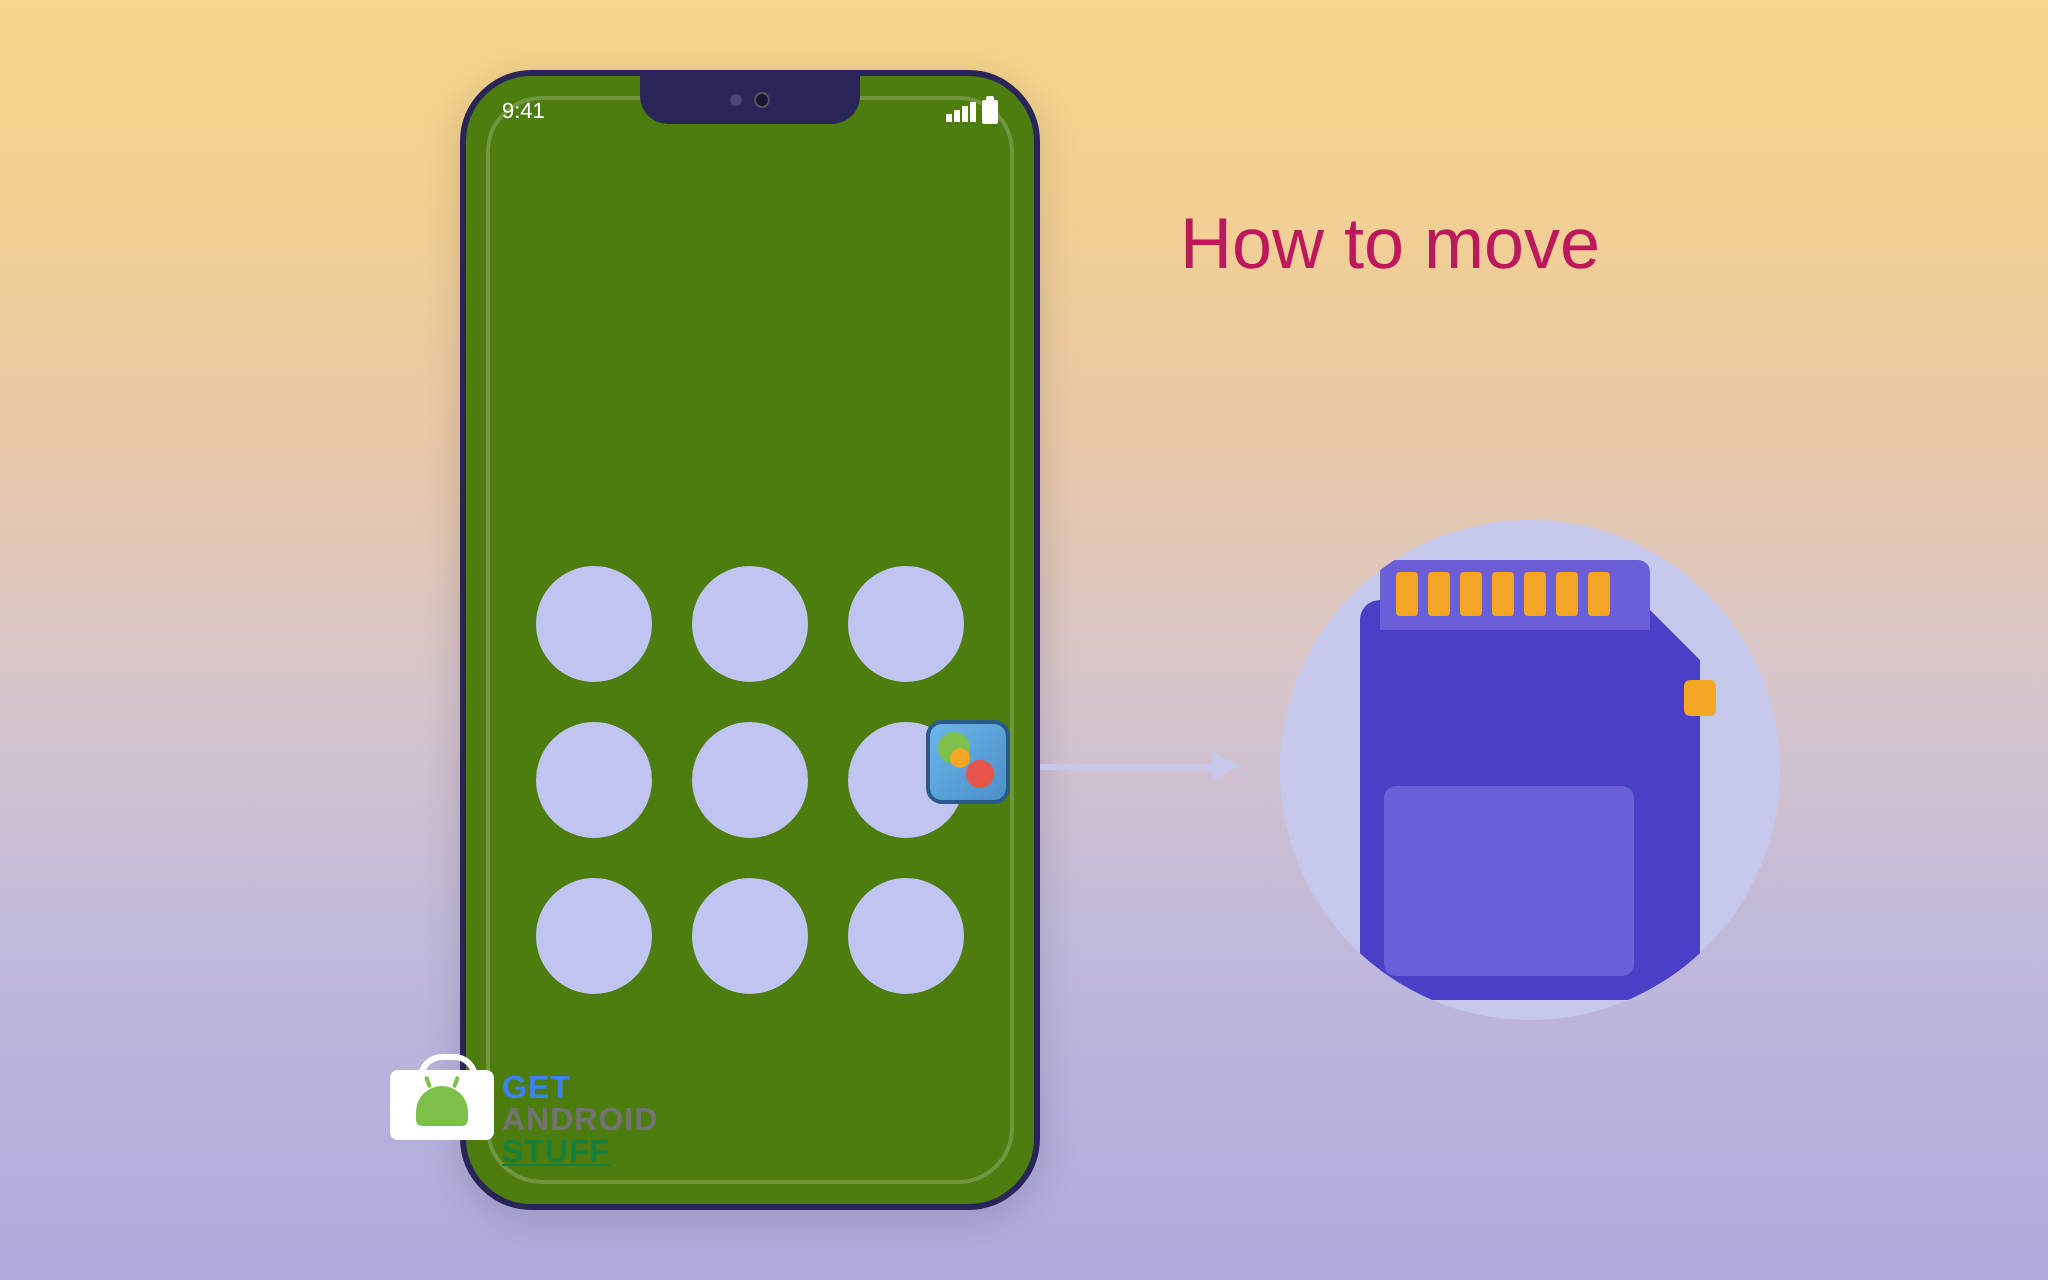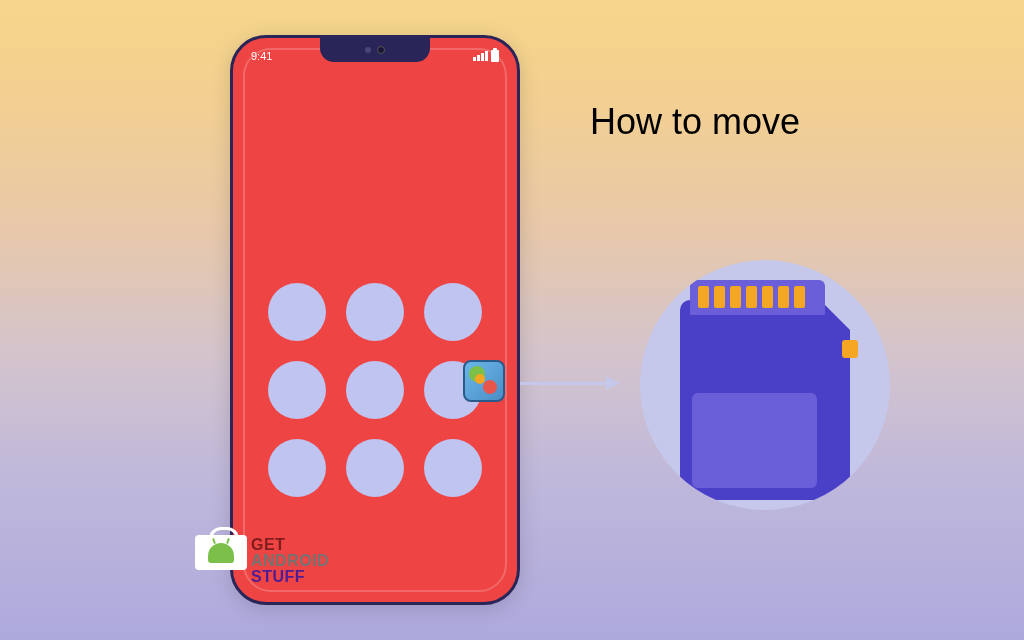--- a/index.html
+++ b/index.html
@@ -10,21 +10,21 @@
       position: relative;
       overflow: hidden;
       border-radius: 12px;
     }
     .phone {
       position: absolute;
       left: 230px;
       top: 35px;
       width: 290px;
       height: 570px;
-      background: #ef4444;
+      background: #4d7c0f;
       border: 3px solid #2a2558;
       border-radius: 36px;
       box-shadow: 0 4px 20px rgba(0,0,0,0.15);
     }
     .phone-inner {
       position: absolute;
       inset: 10px;
       border: 2px solid rgba(255,255,255,0.2);
       border-radius: 28px;
     }
@@ -105,21 +105,21 @@
       background: #e8554a;
       border-radius: 50%;
       box-shadow: -10px -8px 0 -2px #f5a623;
     }
     .title {
       position: absolute;
       top: 95px;
       left: 590px;
       font-family: 'Comic Sans MS', cursive, sans-serif;
       font-size: 36px;
-      color: #000000;
+      color: #be185d;
       line-height: 1.5;
       font-weight: 400;
     }
     .arrow {
       position: absolute;
       top: 376px;
       left: 520px;
       width: 100px;
       height: 14px;
     }
@@ -258,23 +258,23 @@
     }
     .wm-android::before { left: 5px; transform: rotate(-20deg); }
     .wm-android::after { right: 5px; transform: rotate(20deg); }
     .wm-text {
       font-family: Arial, sans-serif;
       font-weight: 900;
       font-size: 16px;
       line-height: 1;
       letter-spacing: 0.5px;
     }
-    .wm-get { color: #7f1d1d; margin-top: 24px; }
+    .wm-get { color: #3b82f6; margin-top: 24px; }
     .wm-an { color: #737373; }
-    .wm-stuff { color: #4c1d95; }
+    .wm-stuff { color: #15803d; text-decoration: underline; }
   </style>
 </head>
 <body>
 
 <div class="phone">
   <div class="phone-inner"></div>
   <div class="notch">
     <div class="notch-dot1"></div>
     <div class="notch-dot2"></div>
   </div>

